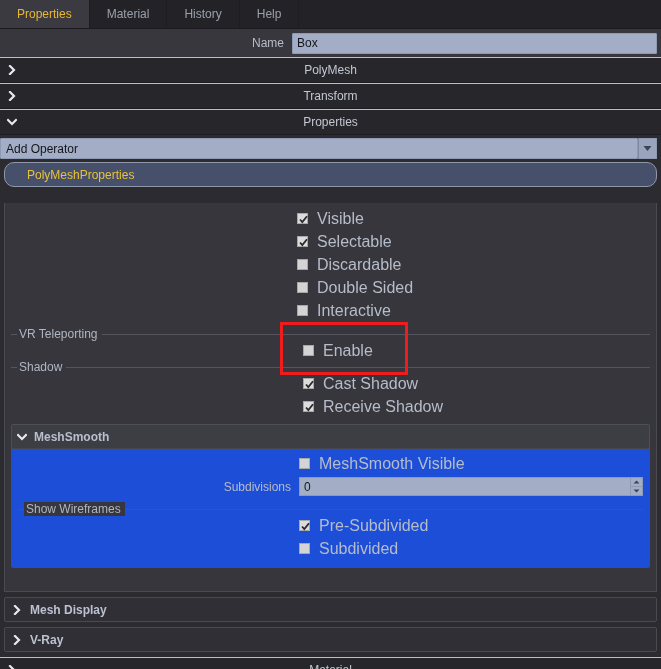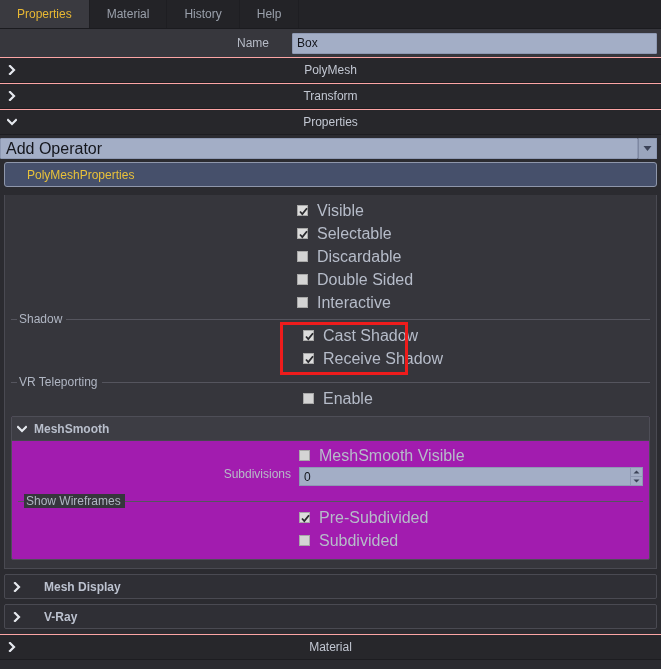--- a/index.html
+++ b/index.html
@@ -45,21 +45,21 @@
     height: 28px;
     background: #37373d;
     display: flex;
     align-items: center;
     padding: 0 4px 0 0;
     box-sizing: border-box;
   }
   .namelabel {
     width: 292px;
     text-align: right;
-    padding-right: 23px;
+    padding-right: 8px;
     color: #b7bcc7;
     font-size: 12px;
     box-sizing: border-box;
   }
   .textfield {
     flex: 1;
     height: 21px;
     background: #a3aec6;
     border: 1px solid #8e99b3;
     color: #14161c;
@@ -111,48 +111,48 @@
     align-items: center;
   }
   .combo {
     flex: 1;
     height: 21px;
     background: #a3aec6;
     border: 1px solid #8e99b3;
     display: flex;
     align-items: center;
     color: #14161c;
-    font-size: 16px;
+    font-size: 12px;
     padding-left: 5px;
     box-sizing: border-box;
     border-radius: 1px;
   }
   .combo-arrow {
     width: 19px;
     height: 21px;
     background: #9aa5bd;
     border: 1px solid #8e99b3;
     border-left: 1px solid #7e88a1;
     box-sizing: border-box;
     display: flex;
     align-items: center;
     justify-content: center;
     border-radius: 1px;
   }
 
   
   .op-row {
-    margin: 1px 4px 8px 4px;
+    margin: 1px 4px 16px 4px;
     height: 25px;
     background: #46506b;
     border: 1px solid #8f97ab;
     display: flex;
     align-items: center;
     box-sizing: border-box;
-    border-radius: 3px;
+    border-radius: 10px;
   }
   .op-row .op-label {
     color: #e8c13a;
     font-size: 12px;
     padding-left: 22px;
   }
   .op-body {
     background: #36363c;
     border: 1px solid #4a4a52;
     border-top: none;
@@ -208,24 +208,24 @@
     background: #36363c;
     padding: 0 4px 0 2px;
     color: #b0b6c3;
     font-size: 12px;
     line-height: 14px;
   }
   .gb-body { padding-top: 4px; }
 
   
   .subpanel {
-    margin: 6px 6px 1px 6px;
+    margin: 6px 6px 16px 6px;
     border: 1px solid #4e4e57;
     border-radius: 2px;
-    background: #a21caf;
+    background: #1d4ed8;
     box-sizing: border-box;
   }
   .subheader {
     height: 23px;
     background: #3d3d44;
     border-bottom: 1px solid #46464e;
     display: flex;
     align-items: center;
     padding-left: 5px;
   }
@@ -234,20 +234,21 @@
     color: #b9bfcc;
     font-size: 12px;
     font-weight: bold;
   }
   .subbody { padding: 3px 0 7px 0; }
 
   
   .numrow {
     height: 23px;
     display: flex;
+    align-items: center;
     padding-right: 6px;
   }
   .numlabel {
     width: 292px;
     text-align: right;
     padding-right: 8px;
     color: #b7bcc7;
     font-size: 12px;
     box-sizing: border-box;
     flex: none;
@@ -292,21 +293,21 @@
     height: 25px;
     background: #2f2f35;
     border: 1px solid #4a4a52;
     border-radius: 2px;
     display: flex;
     align-items: center;
     padding-left: 7px;
     box-sizing: border-box;
   }
   .small-panel .sp-title {
-    margin-left: 22px;
+    margin-left: 8px;
     color: #bcc2cf;
     font-size: 12px;
     font-weight: bold;
   }
 
   
   .annotation {
     position: absolute;
     border: 3px solid #ee1c1c;
     box-sizing: border-box;
@@ -412,20 +413,31 @@
   <div class="cbrow">
     <span class="cb-offset"></span>
     <span class="checkbox unchecked"></span>
     <span class="cblabel">Double Sided</span>
   </div>
 
   <div class="cbrow">
     <span class="cb-offset"></span>
     <span class="checkbox unchecked"></span>
     <span class="cblabel">Interactive</span>
+  </div>
+
+  <div class="groupbox" style="margin-top:12px">
+    <span class="gb-label">VR Teleporting</span>
+    <div class="gb-body">
+      <div class="cbrow">
+        <span class="cb-offset"></span>
+        <span class="checkbox unchecked"></span>
+        <span class="cblabel">Enable</span>
+      </div>
+    </div>
   </div>
 
   <div class="groupbox">
     <span class="gb-label">Shadow</span>
     <div class="gb-body">
       <div class="cbrow">
         <span class="cb-offset"></span>
         <span class="checkbox">
           <svg width="11" height="11" viewBox="0 0 11 11">
               <path d="M2 5.5 L4.3 8 L9 2.2" stroke="#2a2a2e" stroke-width="1.8" fill="none"></path>
@@ -438,31 +450,20 @@
         <span class="checkbox">
           <svg width="11" height="11" viewBox="0 0 11 11">
               <path d="M2 5.5 L4.3 8 L9 2.2" stroke="#2a2a2e" stroke-width="1.8" fill="none"></path>
             </svg>
         </span>
         <span class="cblabel">Receive Shadow</span>
       </div>
     </div>
   </div>
 
-  <div class="groupbox" style="margin-top:12px">
-    <span class="gb-label">VR Teleporting</span>
-    <div class="gb-body">
-      <div class="cbrow">
-        <span class="cb-offset"></span>
-        <span class="checkbox unchecked"></span>
-        <span class="cblabel">Enable</span>
-      </div>
-    </div>
-  </div>
-
   <div class="subpanel">
     <div class="subheader">
       <span class="chev" style="position:static;width:auto">
         <svg width="10" height="10" viewBox="0 0 10 10">
             <path d="M1 3 L5 7 L9 3" stroke="#e6e9ef" stroke-width="2.2" fill="none" stroke-linecap="square"></path>
           </svg>
       </span>
       <span class="sub-title">MeshSmooth</span>
     </div>
     <div class="subbody">

